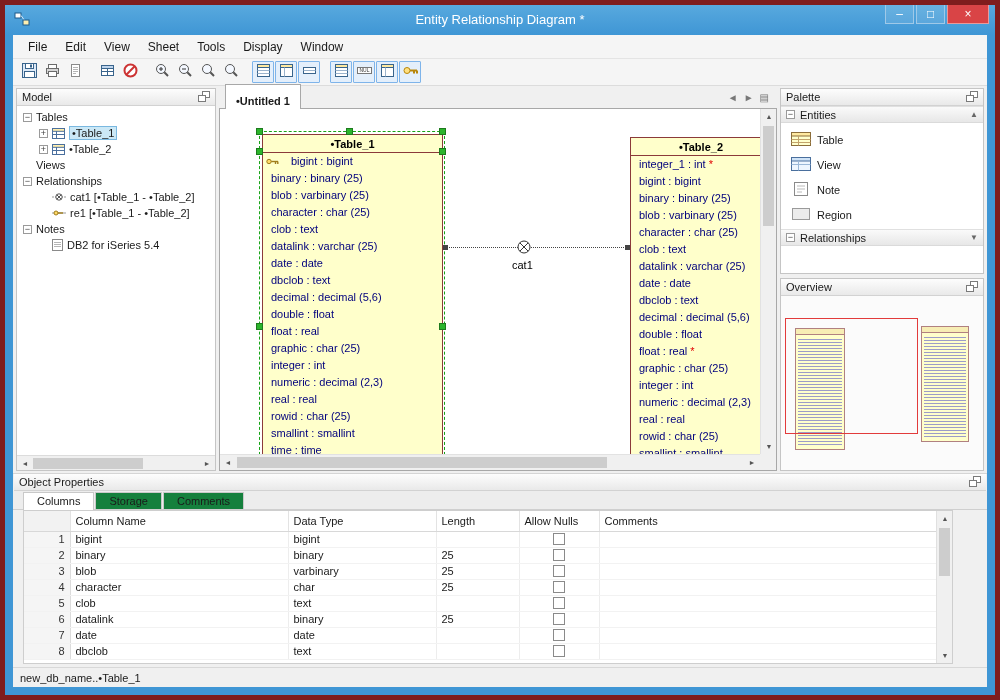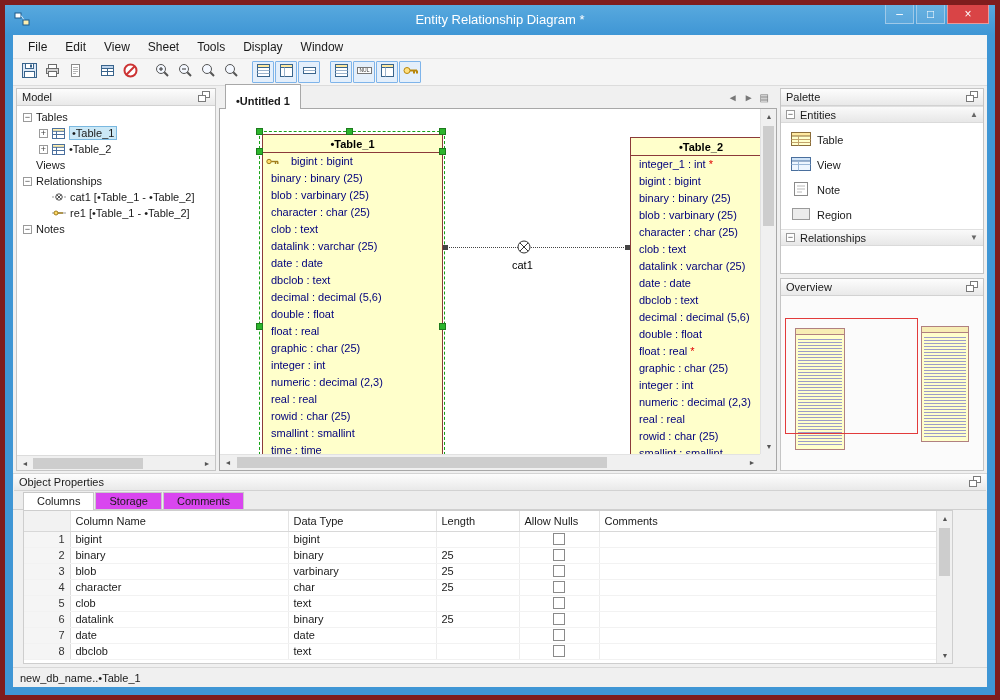--- a/index.html
+++ b/index.html
@@ -86,21 +86,21 @@
   .mini-table{position:absolute;background:#ffffcb;border:1px solid #b08080;}
   .mt-head{height:6px;border-bottom:1px solid #b08080;background:#f7edb4;}
   .mt-body{position:absolute;left:2px;right:2px;top:8px;bottom:2px;background:repeating-linear-gradient(to bottom,#ffffcb 0 2px,#9c9cc8 2px 3px);}
   .mini1{left:14px;top:32px;width:50px;height:122px;}
   .mini2{left:140px;top:30px;width:48px;height:116px;}
   .viewport-rect{position:absolute;left:4px;top:22px;width:133px;height:116px;border:1px solid #e23b3b;z-index:3;}
   
   .props{height:194px;flex:none;display:flex;flex-direction:column;background:#f0f0f0;border-top:1px solid #d5d5d5;}
   .props .panel-header{margin:0 1px;justify-content:center;}
   .props-tabs{height:19px;display:flex;align-items:flex-end;padding-left:10px;background:#ededed;border-bottom:1px solid #cfcfcf;flex:none;}
-  .ptab{padding:2px 13px;font-size:11px;border:1px solid #c9c9c9;border-bottom:none;background:#d946ef;margin-right:1px;}
+  .ptab{padding:2px 13px;font-size:11px;border:1px solid #c9c9c9;border-bottom:none;background:#15803d;margin-right:1px;}
   .ptab.active{background:#fff;position:relative;top:1px;padding-bottom:3px;}
   .grid-wrap{flex:1;position:relative;background:#fff;margin:0 34px 3px 10px;border:1px solid #cecece;overflow:hidden;}
   table.grid{border-collapse:collapse;width:100%;table-layout:fixed;}
   .grid th{font-weight:normal;text-align:left;font-size:11px;height:20px;padding:0 5px;border-right:1px solid #e3e3e3;border-bottom:1px solid #d8d8d8;background:#fff;overflow:hidden;}
   .grid th.numh{background:#f2f2f2;}
   .grid td{font-size:11px;height:16px;padding:0 5px;border-right:1px solid #ededed;border-bottom:1px solid #f2f2f2;overflow:hidden;white-space:nowrap;}
   .grid td.num{background:#f5f5f5;text-align:right;color:#333;border-right:1px solid #dcdcdc;}
   .cb{width:12px;height:12px;border:1px solid #8a8a8a;background:#fff;margin:0 auto;}
   .gsb{position:absolute;top:0;right:0;bottom:0;width:16px;background:#f0f0f0;border-left:1px solid #e0e0e0;}
   .gsb .sb-btn{position:absolute;left:0;}
@@ -326,20 +326,32 @@
                   <line x1="0" y1="5" x2="14" y2="5" stroke="#999"></line>
                   <circle cx="4" cy="5" r="2" fill="#ffd966" stroke="#a07d1c"></circle>
                   <line x1="6" y1="5" x2="11" y2="5" stroke="#a07d1c" stroke-width="1.4"></line>
                 </svg>
               </span>
               <span class="tree-label">re1 [•Table_1 - •Table_2]</span>
             </div>
             <div class="tree-row" style="padding-left: 6px;">
               <span class="expander">−</span>
               <span class="tree-label">Notes</span>
+            </div>
+            <div class="tree-row" style="padding-left: 22px;">
+              <span class="exp-spacer"></span>
+              <span class="ticon">
+                <svg width="11" height="12">
+                  <rect x="0.5" y="0.5" width="10" height="11" fill="#fff" stroke="#8a8a8a"></rect>
+                  <line x1="2" y1="3.5" x2="9" y2="3.5" stroke="#b5b5b5"></line>
+                  <line x1="2" y1="5.5" x2="9" y2="5.5" stroke="#b5b5b5"></line>
+                  <line x1="2" y1="7.5" x2="9" y2="7.5" stroke="#b5b5b5"></line>
+                </svg>
+              </span>
+              <span class="tree-label">DB2 for iSeries 5.4</span>
             </div>
           </div>
         <div class="hscroll">
           <span class="sb-btn">◄</span>
           <span class="thumb"></span>
           <span class="sb-btn right">►</span>
         </div>
       </div>
 
       <div class="center-panel">

